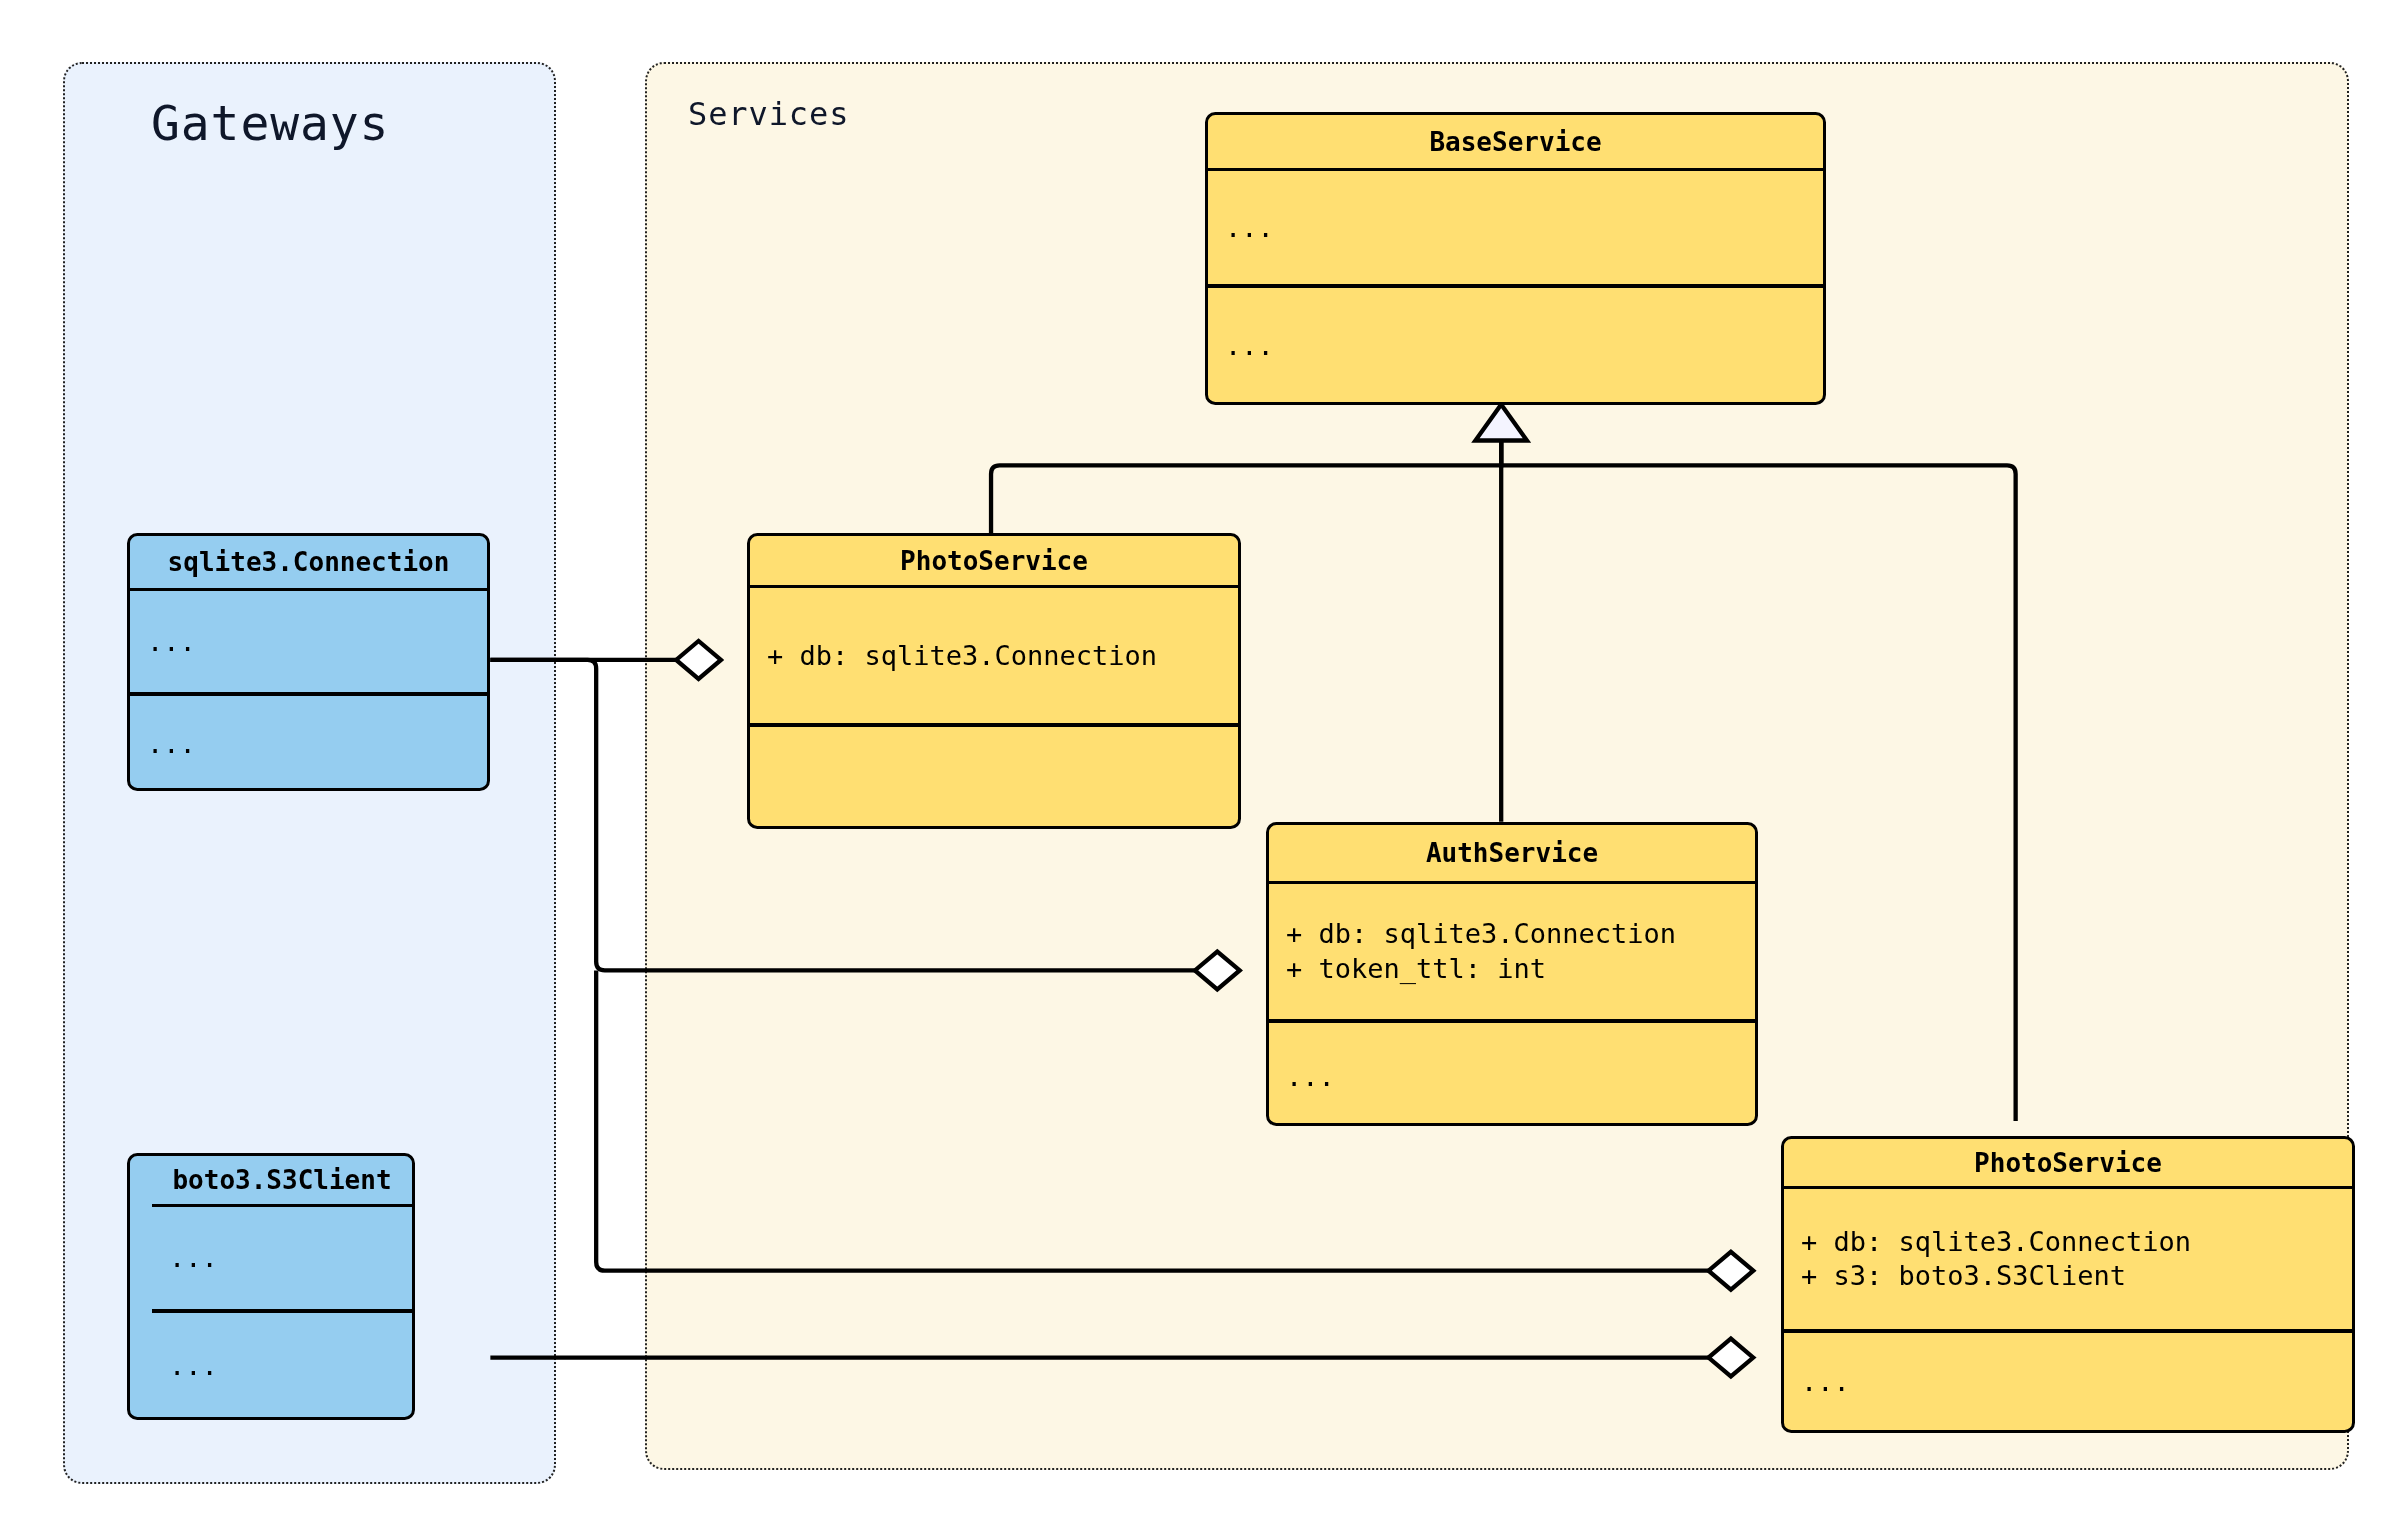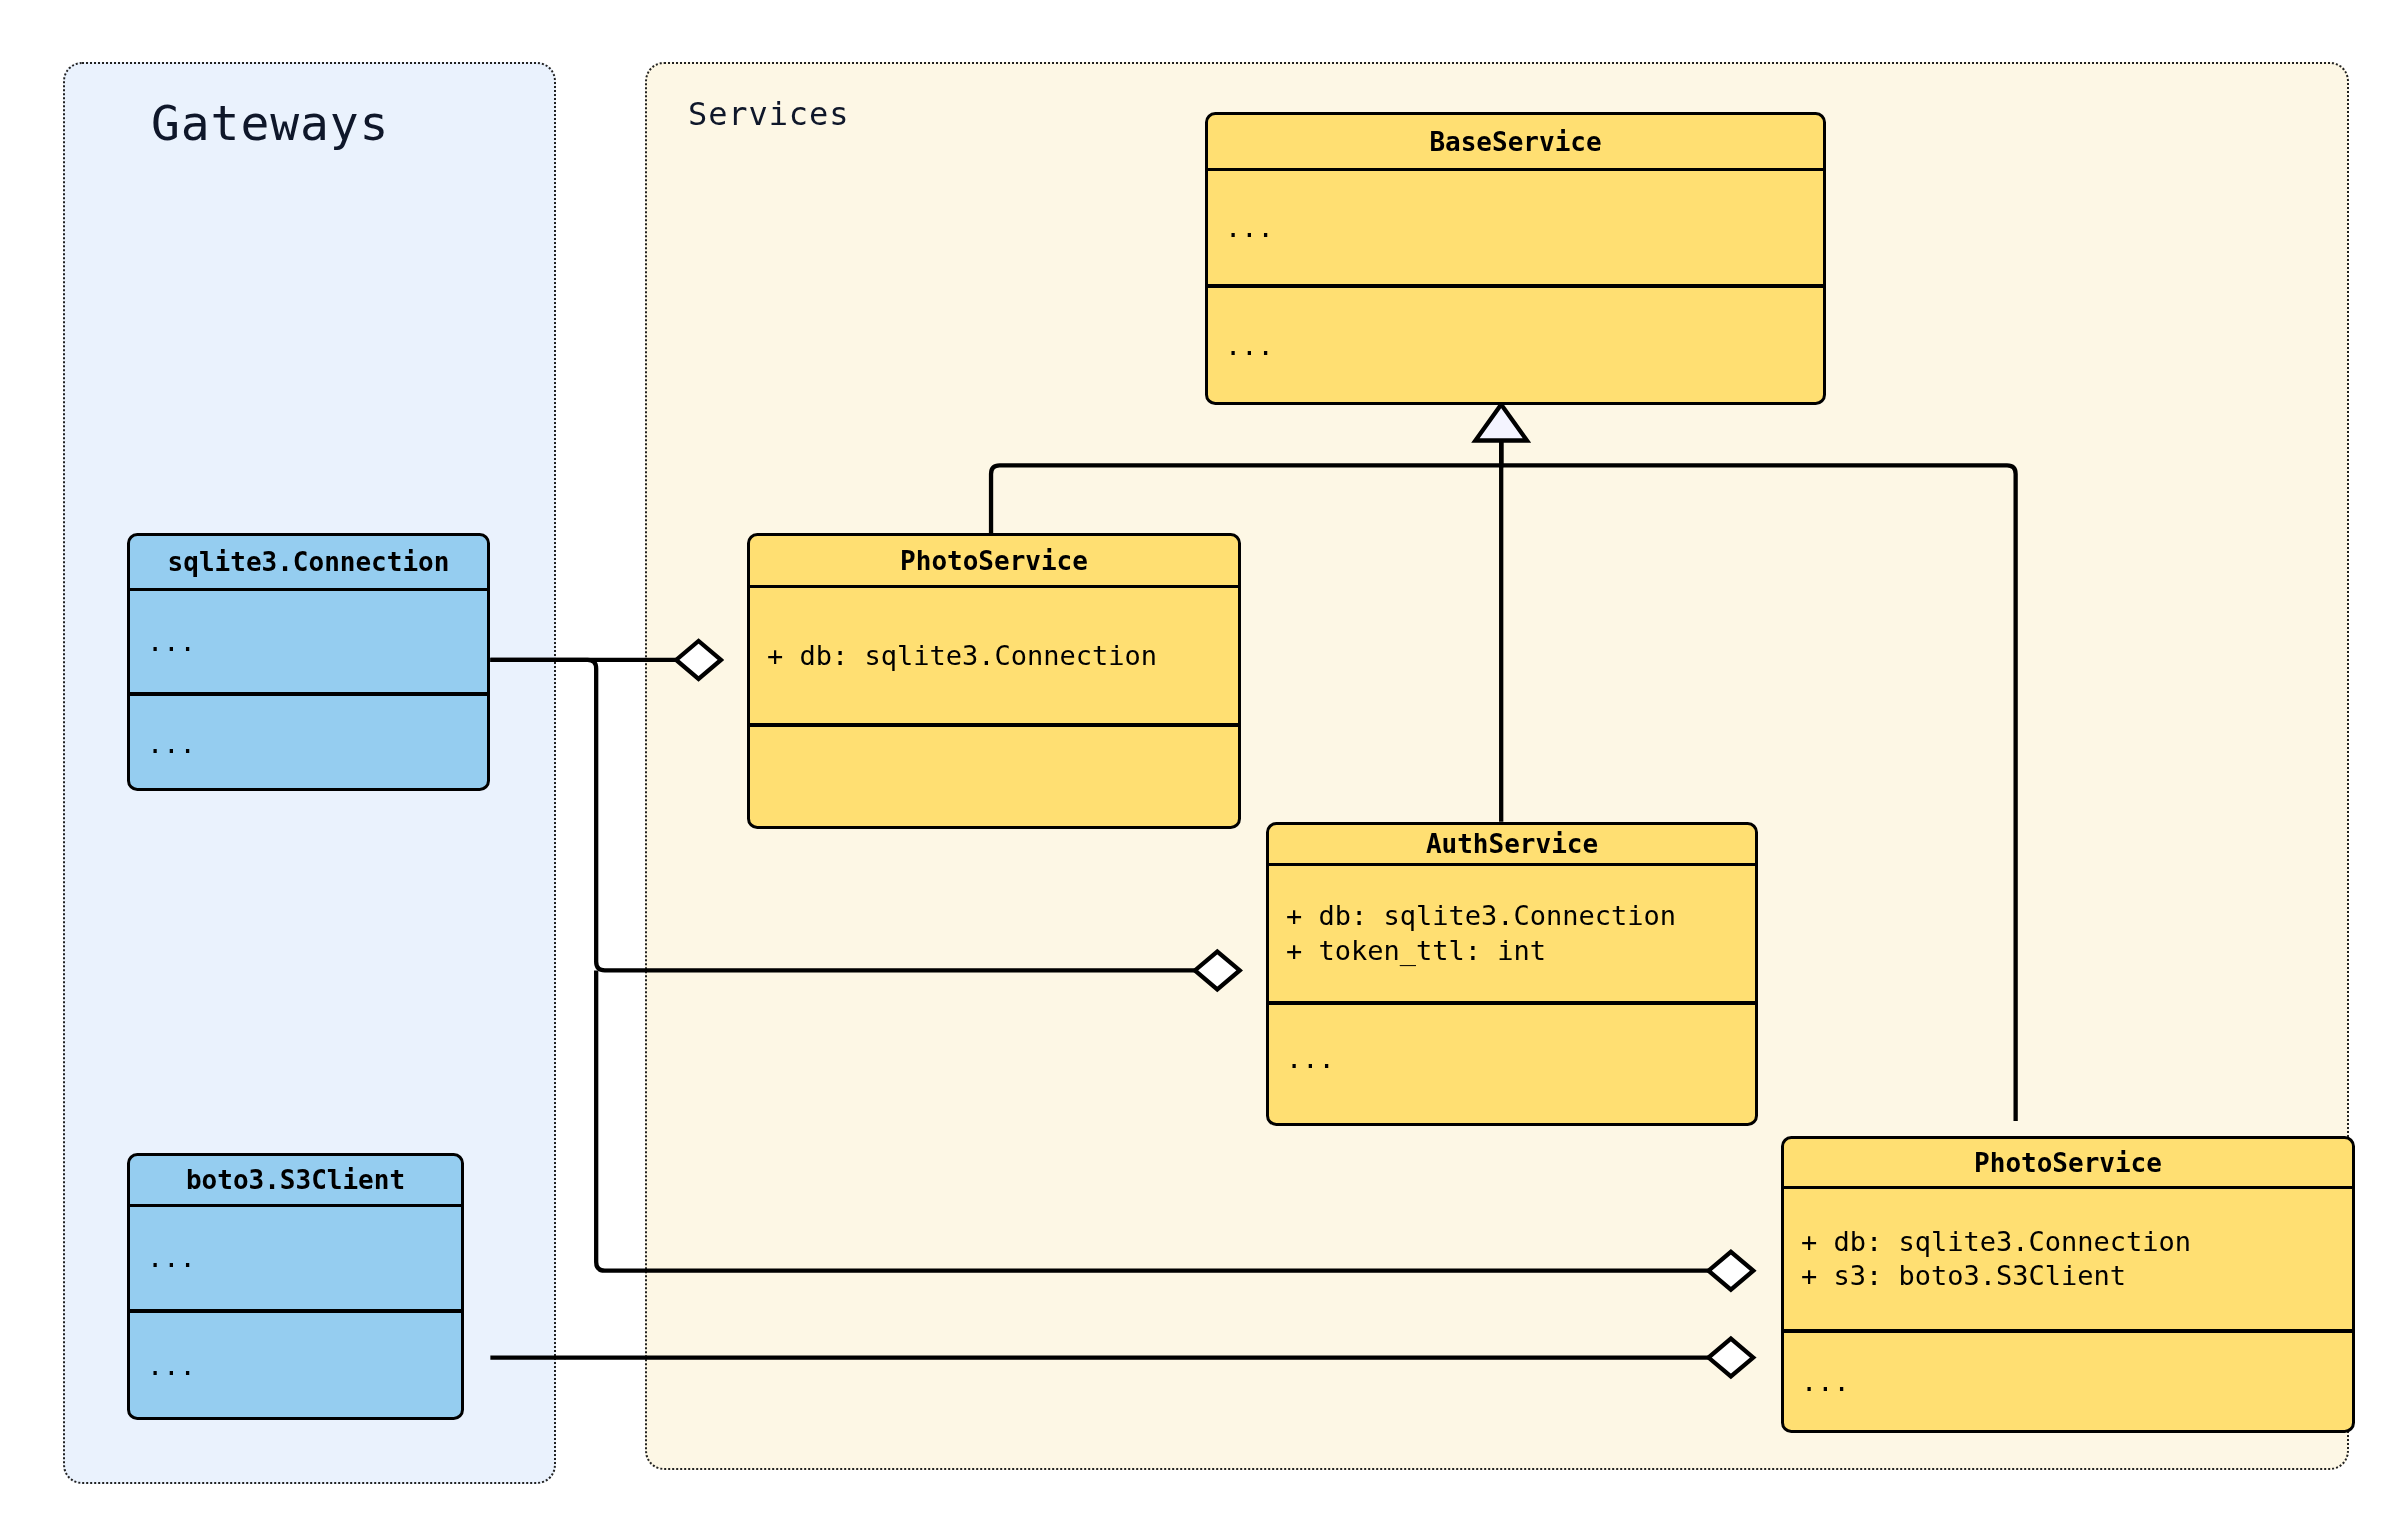--- a/index.html
+++ b/index.html
@@ -66,21 +66,21 @@
     <div class="cls-sep"></div>
     <div class="cls-comp" style="height:101px;">
       <div>...</div>
     </div>
     <div class="cls-sep"></div>
     <div class="cls-comp" style="height:96px;">
       <div>...</div>
     </div>
   </div>
 
-  <div class="umlbox blue" style="left:127px;top:1153px;width:337px;height:267px;">
+  <div class="umlbox blue" style="left:127px;top:1153px;width:288px;height:267px;padding-left:22px;">
     <div class="cls-title" style="height:48px;">boto3.S3Client</div>
     <div class="cls-sep"></div>
     <div class="cls-comp" style="height:102px;">
       <div>...</div>
     </div>
     <div class="cls-sep"></div>
     <div class="cls-comp" style="height:107px;">
       <div>...</div>
     </div>
   </div>
@@ -101,21 +101,21 @@
     <div class="cls-title" style="height:49px;">PhotoService</div>
     <div class="cls-sep"></div>
     <div class="cls-comp" style="height:135px;">
       <div>+ db: sqlite3.Connection</div>
     </div>
     <div class="cls-sep"></div>
     <div class="cls-comp" style="height:98px;"></div>
   </div>
 
   <div class="umlbox" style="left:1266px;top:822px;width:492px;height:304px;">
-    <div class="cls-title" style="height:38px;">AuthService</div>
+    <div class="cls-title" style="height:56px;">AuthService</div>
     <div class="cls-sep"></div>
     <div class="cls-comp" style="height:135px;">
       <div>+ db: sqlite3.Connection</div>
       <div>+ token_ttl: int</div>
     </div>
     <div class="cls-sep"></div>
     <div class="cls-comp" style="height:108px;">
       <div>...</div>
     </div>
   </div>

